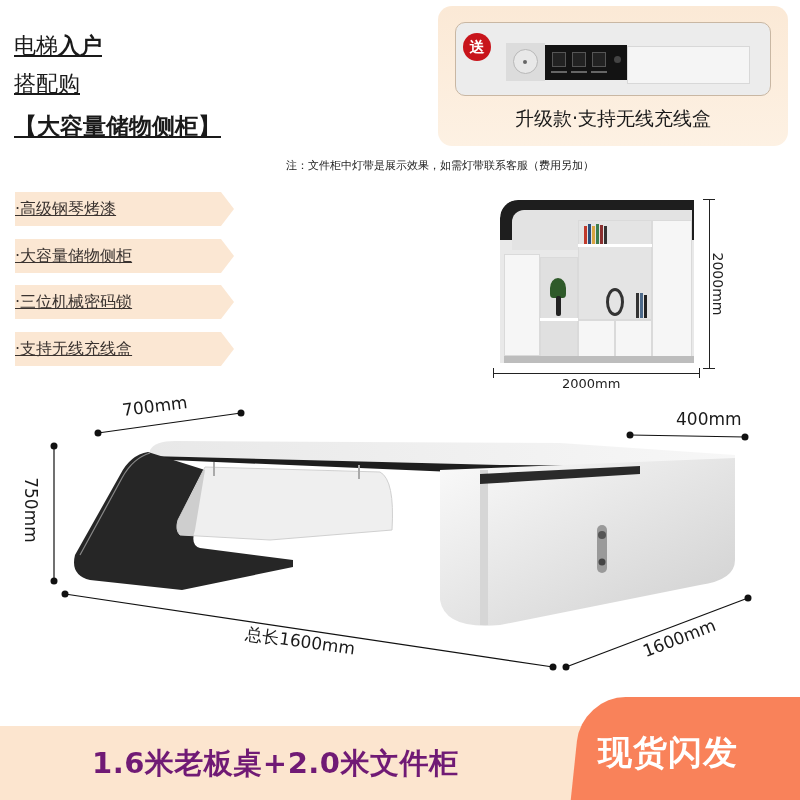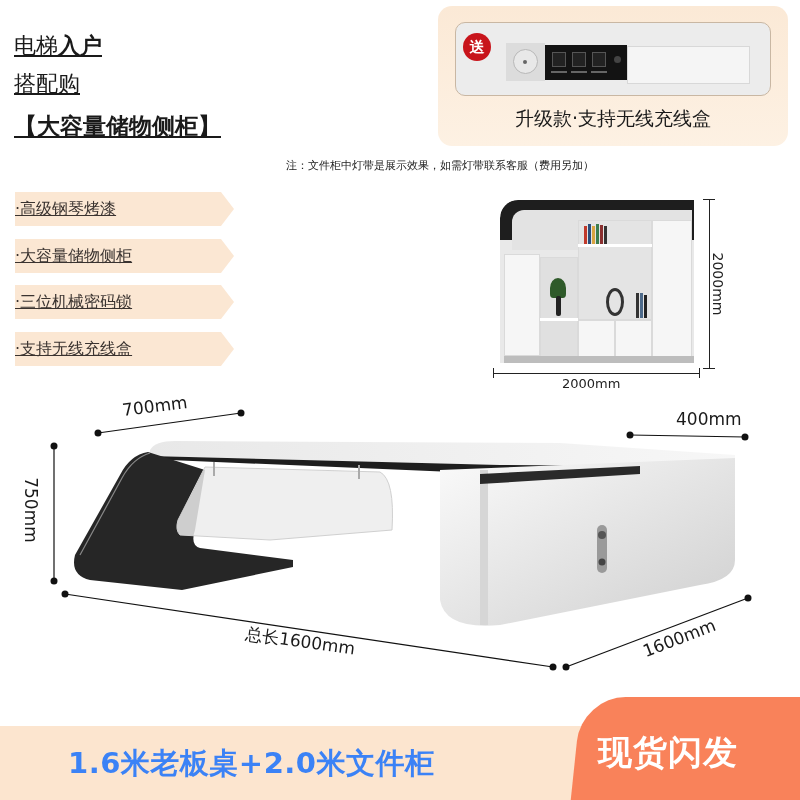--- a/index.html
+++ b/index.html
@@ -48,21 +48,21 @@
   .dim-line-h { position: absolute; height: 1px; background: #222; }
   .dim-line-v { position: absolute; width: 1px; background: #222; }
   .tick-v { position: absolute; width: 1px; height: 10px; background: #222; }
   .tick-h { position: absolute; height: 1px; width: 12px; background: #222; }
   .dim-label { position: absolute; font-size: 13px; color: #222; white-space: nowrap; }
 
   .dlabel { position: absolute; font-size: 17px; color: #1a1a1a; white-space: nowrap; }
 
   
   .banner { position: absolute; left: 0; top: 726px; width: 800px; height: 74px; background: #fce5cf; }
-  .banner-title { position: absolute; left: 68px; top: 744px; font-size: 29px; font-weight: bold; color: #3b82f6; letter-spacing: 0.5px; }
+  .banner-title { position: absolute; left: 92px; top: 744px; font-size: 29px; font-weight: bold; color: #701a75; letter-spacing: 0.5px; }
   .stock-tag { position: absolute; left: 570px; top: 697px; width: 240px; height: 110px; background: #f9825a; border-radius: 44px 0 0 0;
     transform: skewX(-6deg); transform-origin: bottom left; }
   .stock-text { position: absolute; left: 598px; top: 730px; font-size: 34px; font-weight: bold; color: #ffffff; letter-spacing: 1px; }
 </style>
 </head>
 <body>
 
 <div class="headline hl-1">
   <span>电梯</span><span class="bold">入户</span>
 </div>

